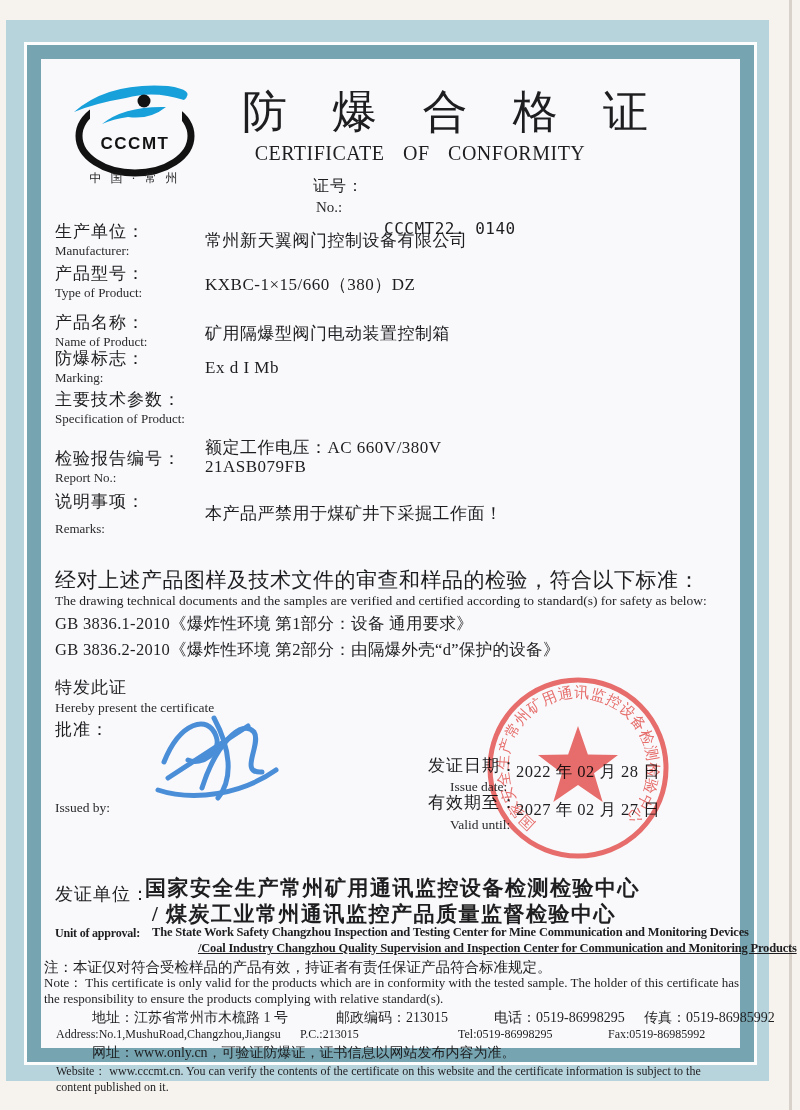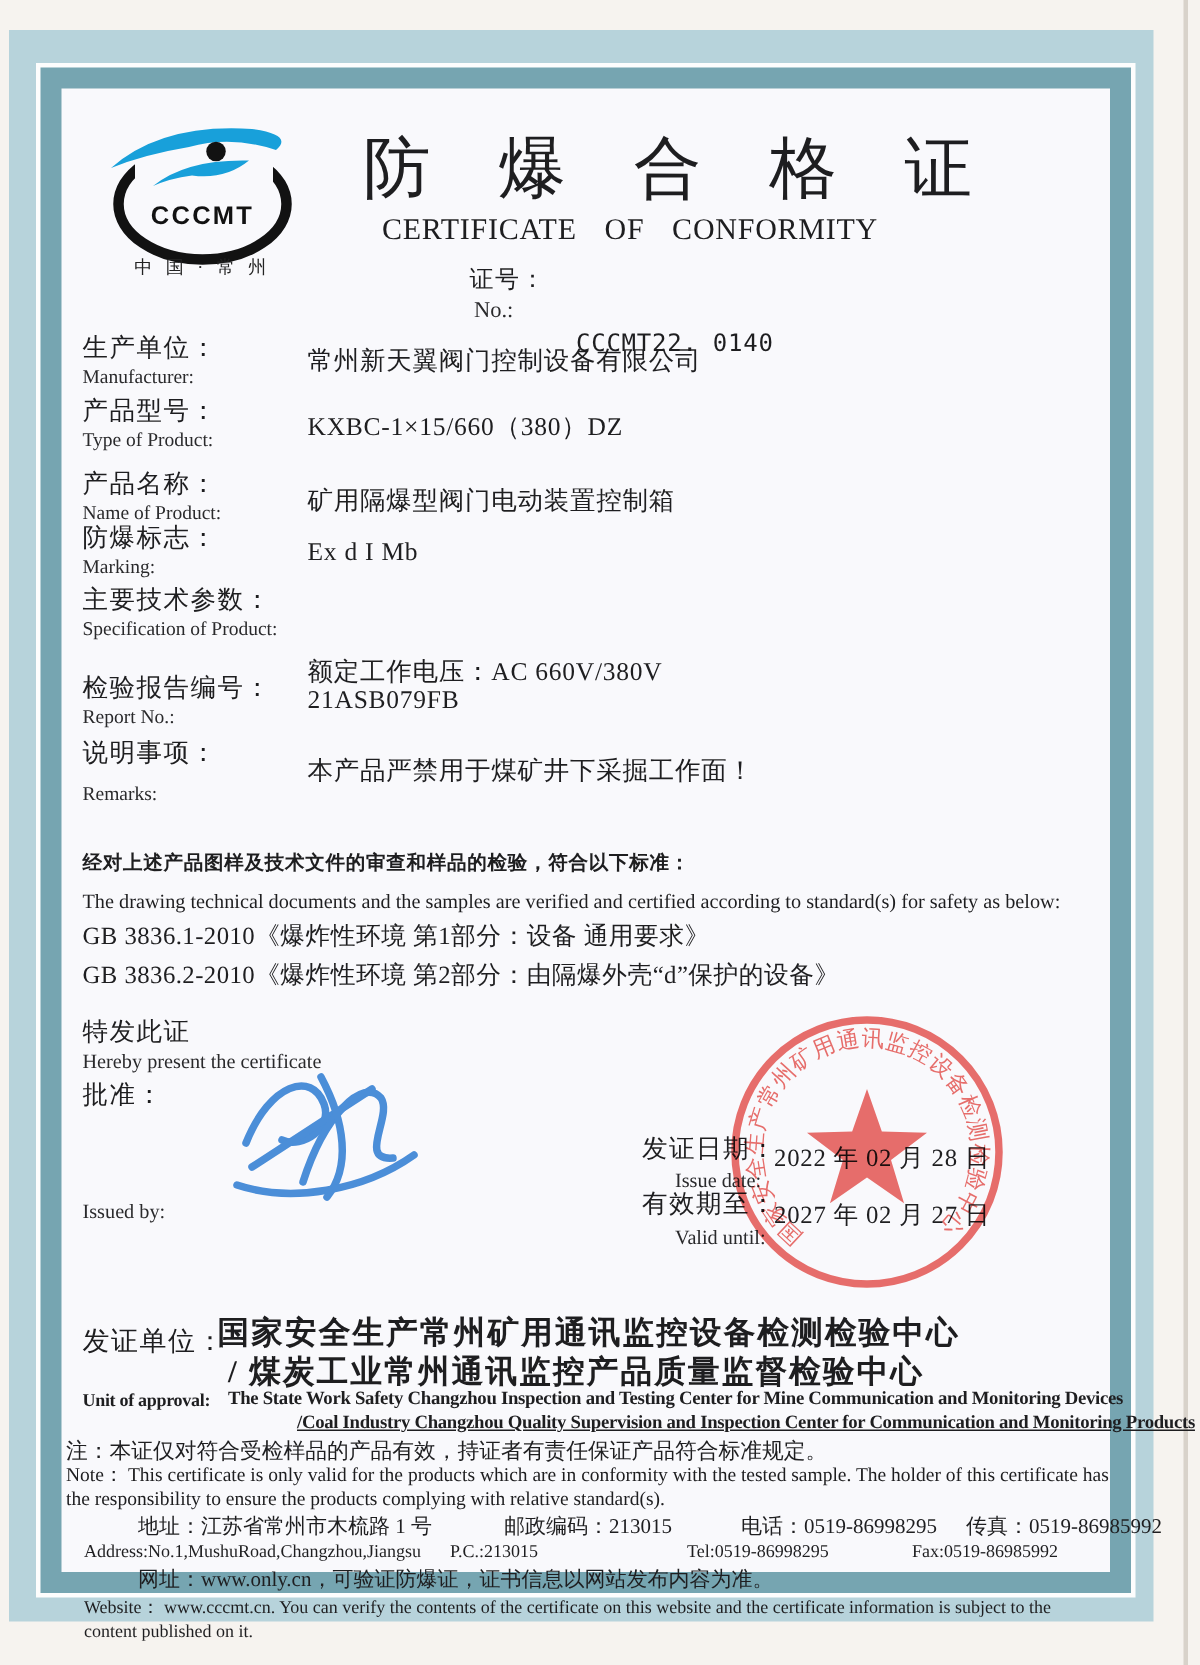--- a/index.html
+++ b/index.html
@@ -14,21 +14,21 @@
   .band-white{position:absolute;left:24px;top:42px;width:733px;height:1023px;background:#fdfdfd;}
   .band-teal{position:absolute;left:27px;top:45px;width:727px;height:1017px;background:#76a5b1;}
   .content{position:absolute;left:41px;top:59px;width:699px;height:989px;background:#f9f9fc;}
   .abs{position:absolute;}
   .zh-label{font-size:17px;letter-spacing:1px;}
   .en-label{font-size:13px;color:#2a2a2c;}
   .f-value{font-size:17px;letter-spacing:.5px;}
   .title-cn{left:225px;top:82px;width:390px;text-align:center;font-size:45px;letter-spacing:17px;padding-left:17px;white-space:nowrap;}
   .title-en{left:225px;top:142px;width:390px;text-align:center;font-size:20px;word-spacing:13px;letter-spacing:.5px;}
   .certno-val{font-family:"DejaVu Sans Mono","Liberation Mono",monospace;font-size:16px;letter-spacing:.5px;margin-top:31px;}
-  .std-zh{font-size:13px;letter-spacing:.5px;font-weight:bold;}
+  .std-zh{font-size:21px;letter-spacing:.5px;}
   .std-en{font-size:13.5px;}
   .std-item{font-size:16.5px;letter-spacing:.3px;}
   .unit-name{font-size:21px;font-weight:bold;letter-spacing:1.5px;white-space:nowrap;}
   .unit-en{font-size:12.5px;font-weight:bold;white-space:nowrap;letter-spacing:-.2px;}
   .note-zh{font-size:14.5px;}
   .note-en{font-size:13px;line-height:16px;width:696px;}
   .addr-zh{font-size:14px;white-space:nowrap;margin-left:36px;}
   .addr-en{font-size:12px;white-space:nowrap;}
   .stamp-svg{opacity:.82;mix-blend-mode:multiply;}
   .u{text-decoration:underline;}

